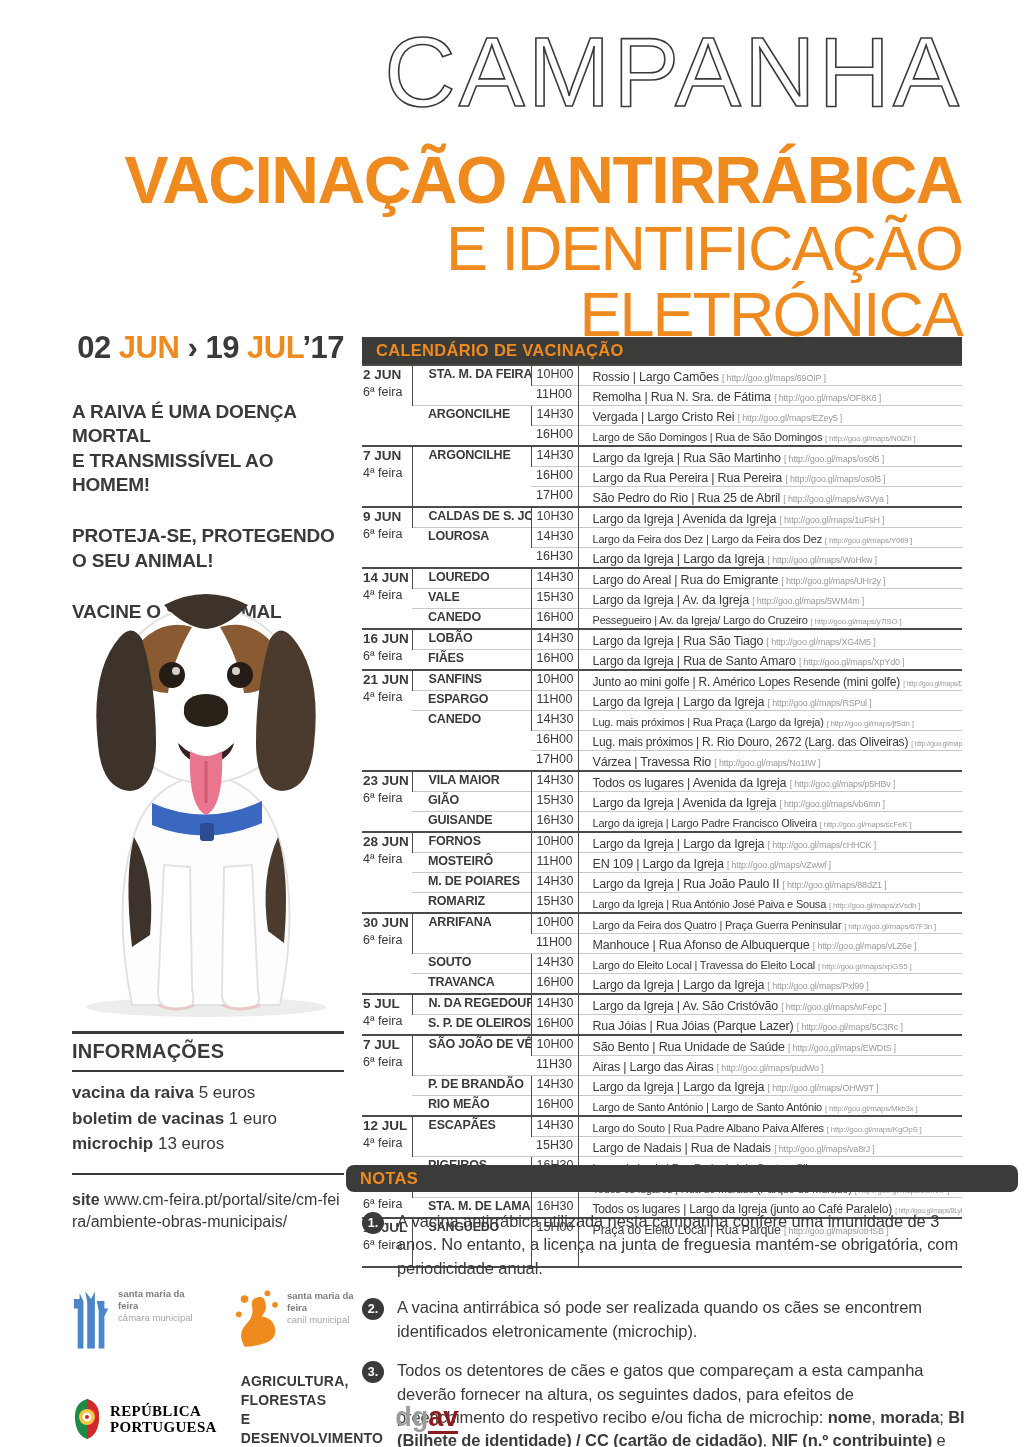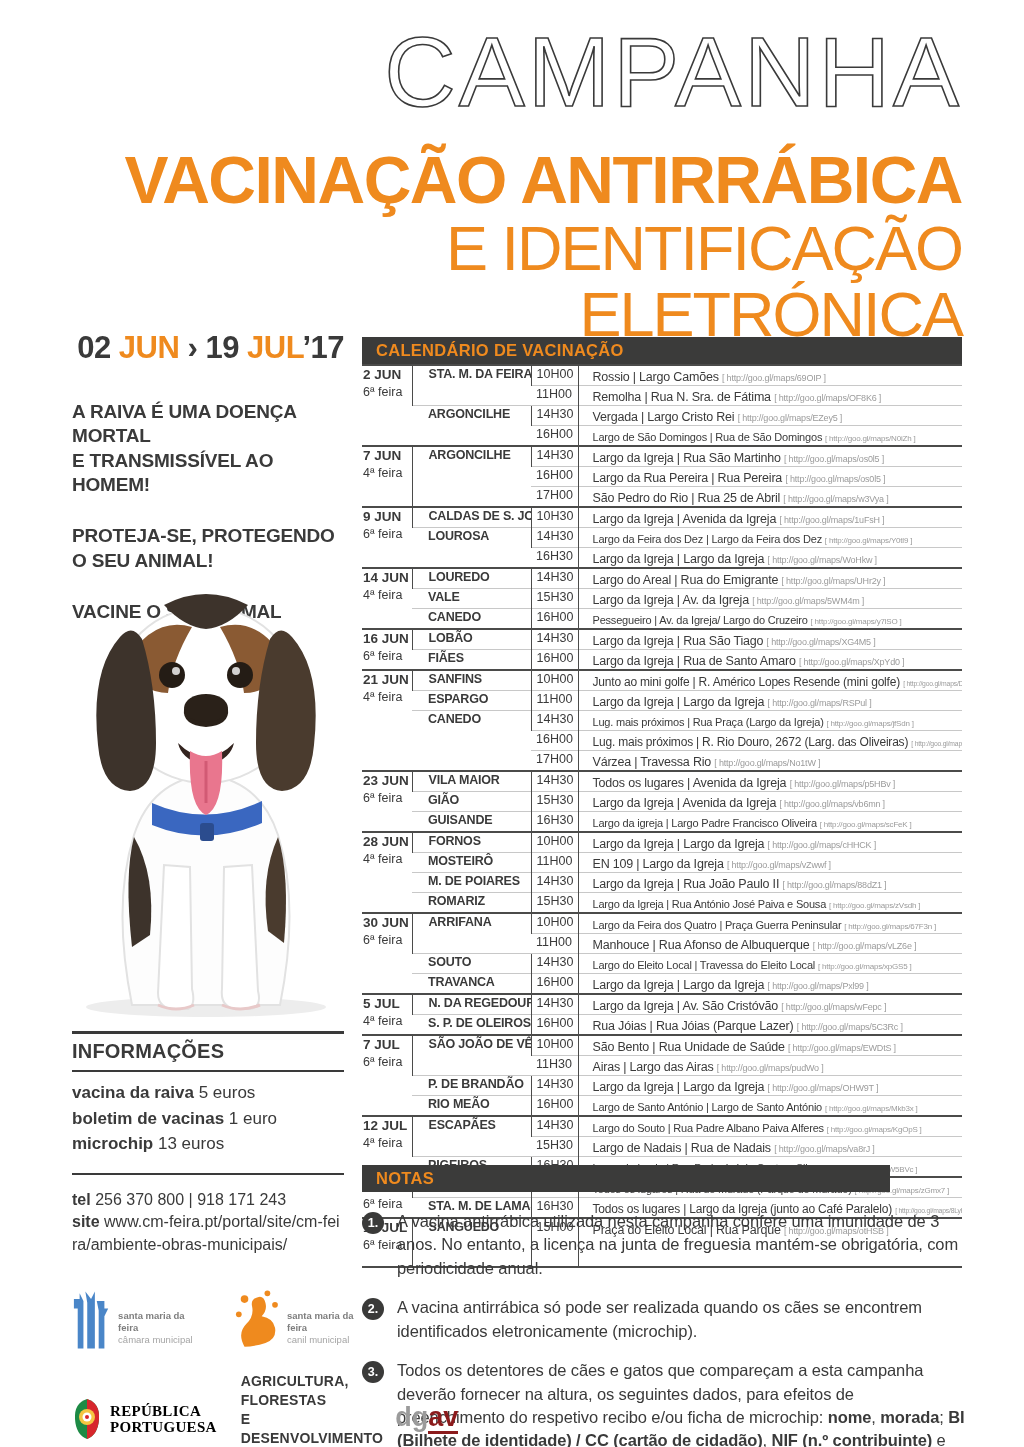--- a/index.html
+++ b/index.html
@@ -48,30 +48,30 @@
   td.c-desc{white-space:nowrap;padding-left:14px;}
   .desc{font-size:12.5px;letter-spacing:-0.2px;}
   .url{font-size:9px;color:#9b9b9b;letter-spacing:-0.2px;}
   tr.tight .desc{font-size:11px;}
   tr.tight .url{font-size:8px;}
   tr.xtight .desc{font-size:12px;}
   tr.xtight .url{font-size:6.8px;}
   tbody tr:last-child td{height:46px;}
 
   
-  #notasbar{top:1165px;left:362px;width:528px;}
+  #notasbar{top:1165px;left:346px;width:672px;border-radius:8px;}
   #notes{top:1210px;left:362px;width:604px;}
   .note{display:flex;gap:13px;margin-bottom:16px;}
   .nnum{flex:none;width:22px;height:22px;border-radius:50%;background:#3a3a39;color:#fff;font-size:12.5px;font-weight:bold;display:flex;align-items:center;justify-content:center;margin-top:2px;}
   .ntext{font-size:16.5px;line-height:1.42;letter-spacing:-0.1px;}
   .ntext b{font-weight:bold;}
 
   
   #logos1{top:1288px;left:72px;width:300px;display:flex;gap:32px;align-items:flex-end;}
-  .logoitem{display:flex;align-items:flex-end;gap:8px;}
+  .logoitem{display:flex;gap:8px;}
   .logotext{font-size:9.5px;line-height:1.25;padding-bottom:6px;}
   .logotext .t1{font-weight:bold;color:#7e7e7e;}
   .logotext .t2{color:#a5a5a5;}
   #logos2{top:1372px;left:72px;width:310px;display:flex;align-items:center;gap:12px;}
   .reptext{font-family:"Liberation Serif",serif;font-size:15px;font-weight:bold;color:#000000;line-height:1.1;letter-spacing:0.3px;}
   .vdiv{width:1px;height:46px;background:#9a9a9a;}
   .agri{font-size:14px;font-weight:bold;color:#3a3a3a;line-height:1.35;letter-spacing:0.2px;}
   .dgav{font-size:27px;font-weight:bold;line-height:1;display:flex;align-items:flex-start;}
   .dgav .dg{color:#9b9b9b;}
   .dgav .av{color:#8b1b1c;border-bottom:3px solid #8b1b1c;}
@@ -138,21 +138,20 @@
   <hr class="rule">
   <h3>INFORMAÇÕES</h3>
   <hr class="rule2">
   <div id="prices" style="margin-top:8px;">
       <div class="price"><b>vacina da raiva </b>5 euros</div>
       <div class="price"><b>boletim de vacinas </b>1 euro</div>
       <div class="price"><b>microchip </b>13 euros</div>
     </div>
   <hr class="rule2" style="margin-top:16px;">
   <div id="contacts">
-      <div class="cline"><b>tel </b>256 370 800 | 918 171 243</div>
       <div class="cline"><b>site </b>www.cm-feira.pt/portal/site/cm-feira/ambiente-obras-municipais/</div>
     </div>
 </div>
 
 <div class="abs bar" id="calbar">CALENDÁRIO DE VACINAÇÃO</div>
 <div class="abs" id="caltable">
   <table>
     <colgroup>
         <col style="width:50px">
         <col style="width:119px">

